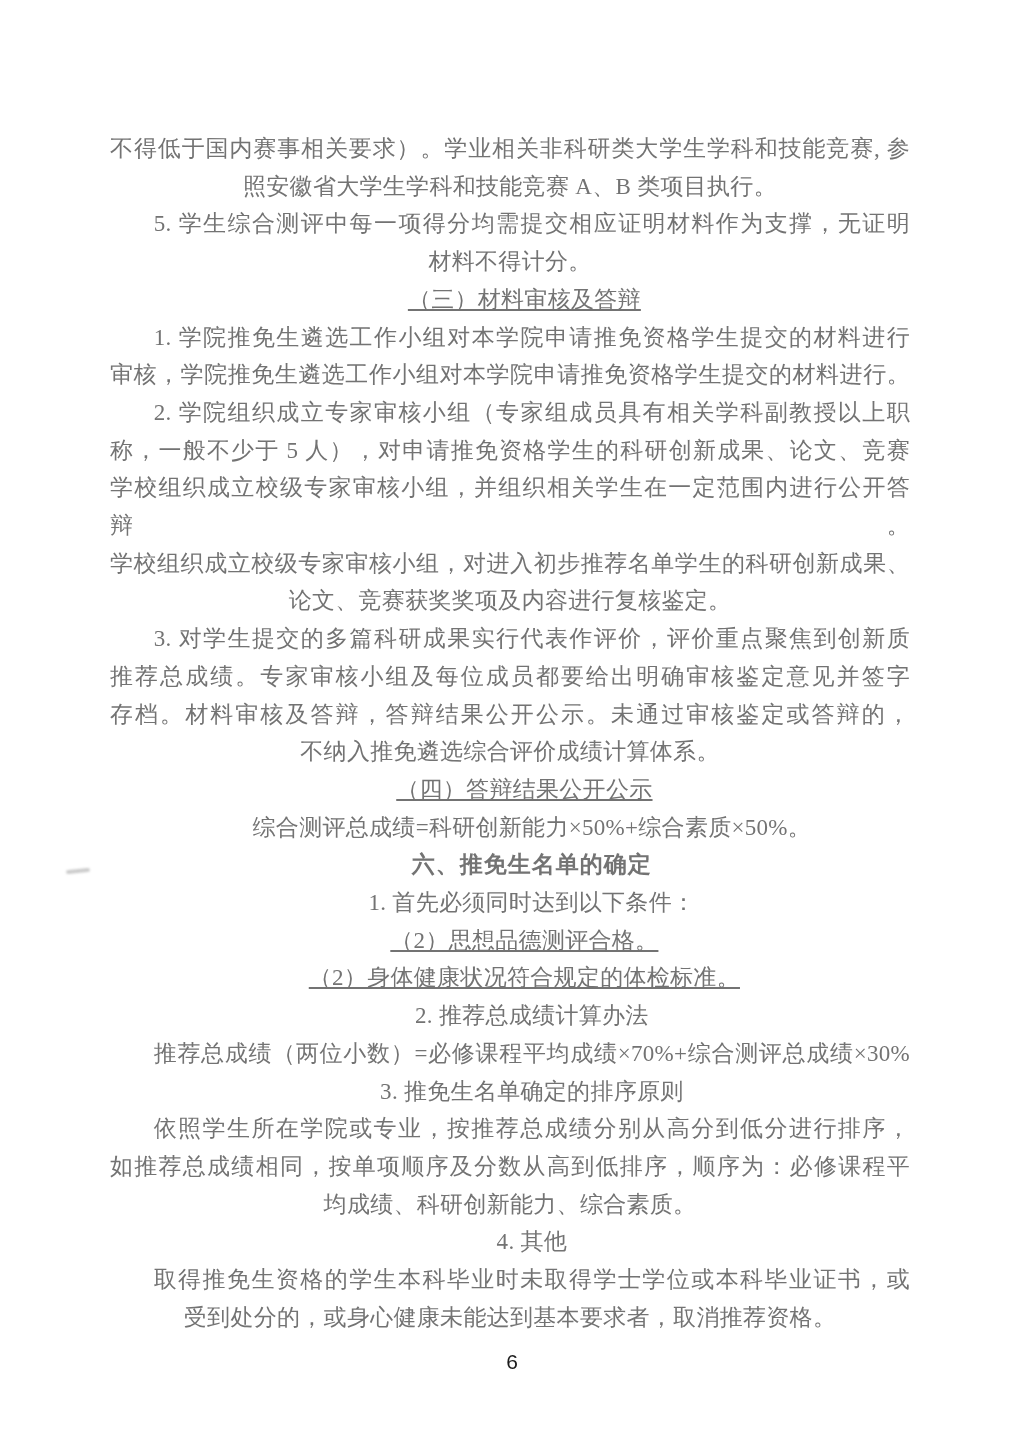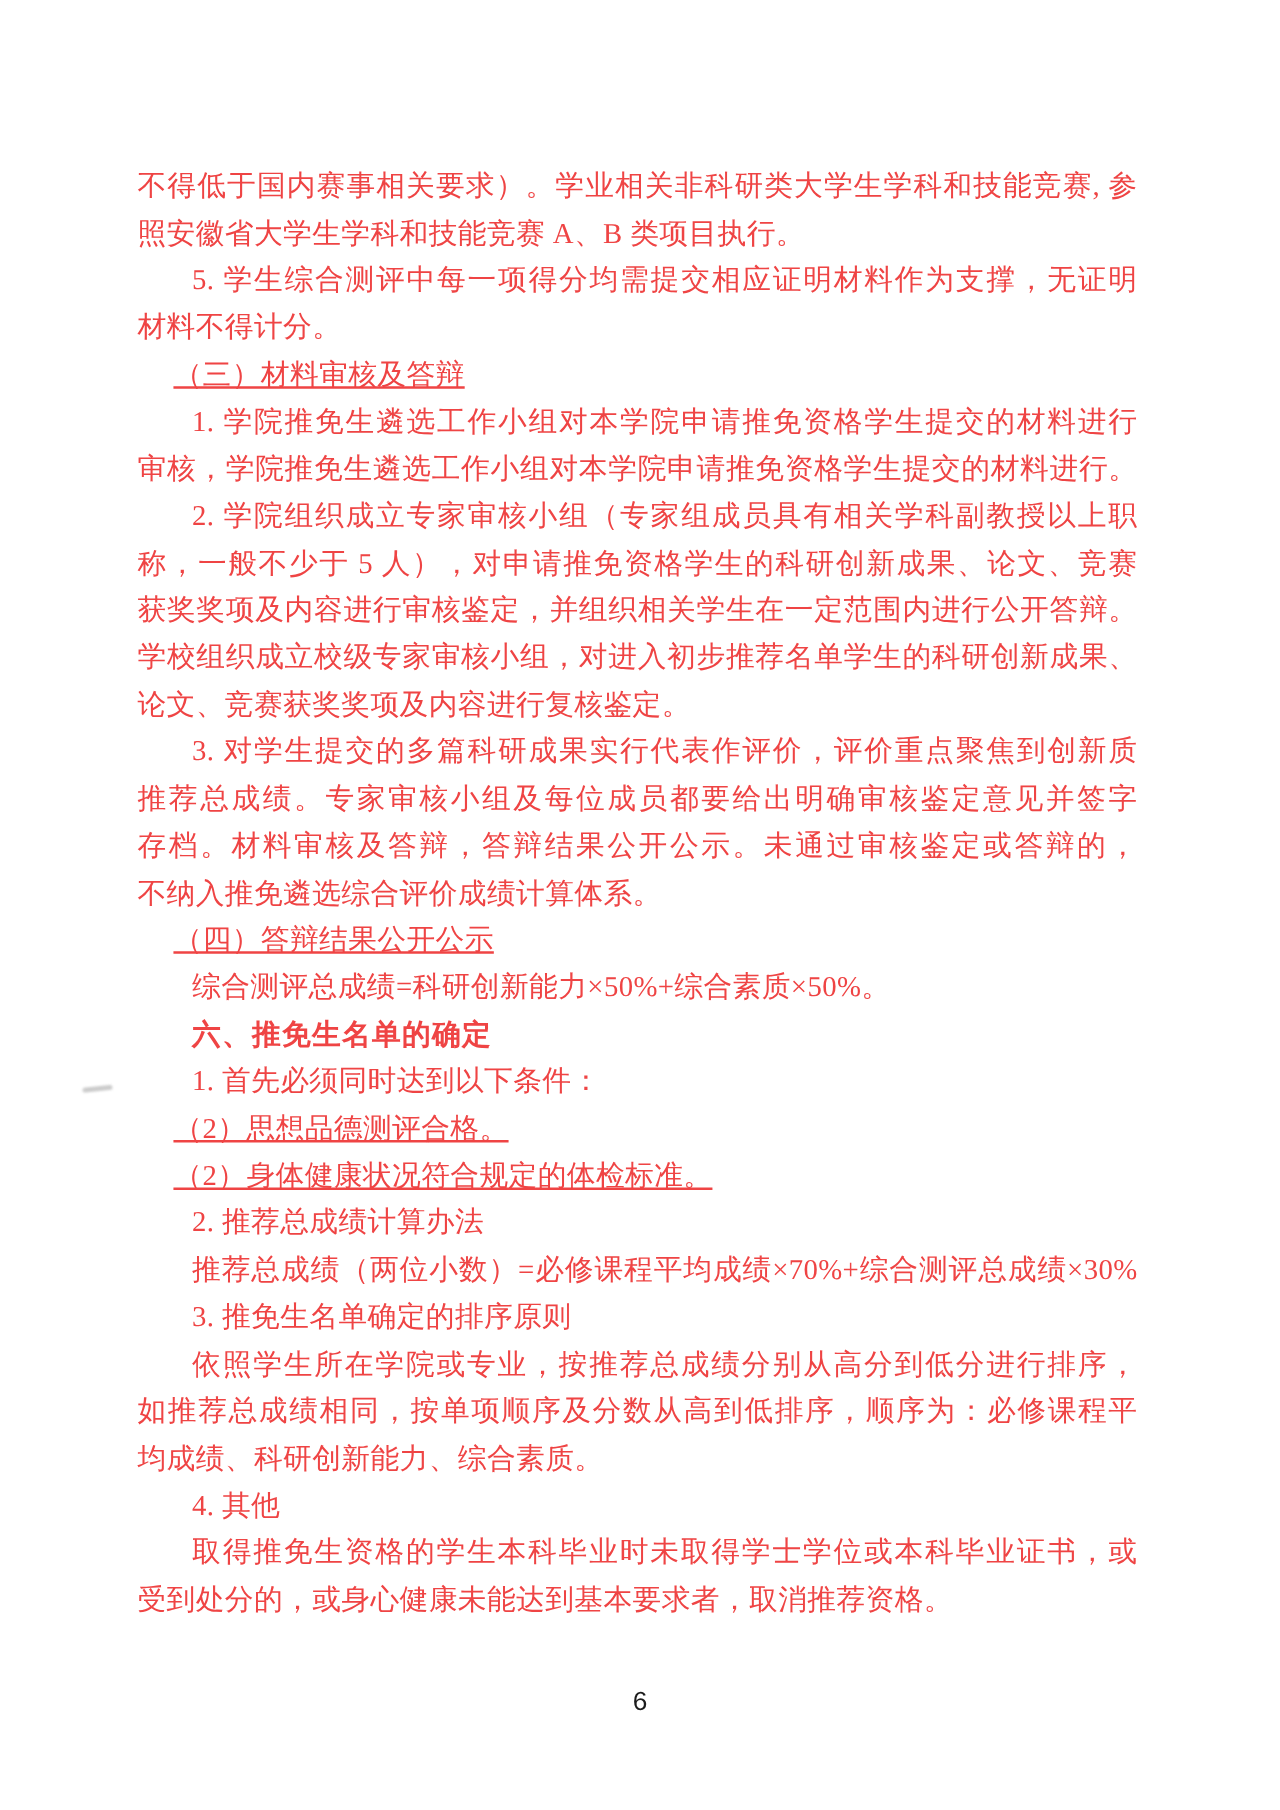--- a/index.html
+++ b/index.html
@@ -20,27 +20,28 @@
     top: 0;
     width: 1024px;
     height: 1448px;
     background: #ffffff;
   }
   .content {
     position: absolute;
     left: 110px;
     top: 130px;
     width: 800px;
-    color: #ef4444;
+    color: #737373;
     font-size: 23px;
     line-height: 37.7px;
   }
   .line {
     white-space: nowrap;
     letter-spacing: 0.3px;
+    text-align: center;
   }
   
   .f {
     white-space: normal;
     text-align: justify;
     text-align-last: justify;
   }
   
   .i { text-indent: 1.9em; }
   
@@ -78,21 +79,21 @@
   <div class="content">
     <div class="line c f">不得低于国内赛事相关要求）。学业相关非科研类大学生学科和技能竞赛, 参</div>
     <div class="line c">照安徽省大学生学科和技能竞赛 A、B 类项目执行。</div>
     <div class="line i f">5. 学生综合测评中每一项得分均需提交相应证明材料作为支撑，无证明</div>
     <div class="line c">材料不得计分。</div>
     <div class="line b">（三）材料审核及答辩</div>
     <div class="line i f">1. 学院推免生遴选工作小组对本学院申请推免资格学生提交的材料进行</div>
     <div class="line c f">审核，学院推免生遴选工作小组对本学院申请推免资格学生提交的材料进行。</div>
     <div class="line i f">2. 学院组织成立专家审核小组（专家组成员具有相关学科副教授以上职</div>
     <div class="line c f">称，一般不少于 5 人），对申请推免资格学生的科研创新成果、论文、竞赛</div>
-    <div class="line c f">获奖奖项及内容进行审核鉴定，并组织相关学生在一定范围内进行公开答辩。</div>
+    <div class="line c f">学校组织成立校级专家审核小组，并组织相关学生在一定范围内进行公开答辩。</div>
     <div class="line c f">学校组织成立校级专家审核小组，对进入初步推荐名单学生的科研创新成果、</div>
     <div class="line c">论文、竞赛获奖奖项及内容进行复核鉴定。</div>
     <div class="line i f">3. 对学生提交的多篇科研成果实行代表作评价，评价重点聚焦到创新质</div>
     <div class="line c f">推荐总成绩。专家审核小组及每位成员都要给出明确审核鉴定意见并签字</div>
     <div class="line c f">存档。材料审核及答辩，答辩结果公开公示。未通过审核鉴定或答辩的，</div>
     <div class="line c">不纳入推免遴选综合评价成绩计算体系。</div>
     <div class="line b">（四）答辩结果公开公示</div>
     <div class="line i">综合测评总成绩=科研创新能力×50%+综合素质×50%。</div>
     <div class="line i bold">六、推免生名单的确定</div>
     <div class="line i">1. 首先必须同时达到以下条件：</div>

